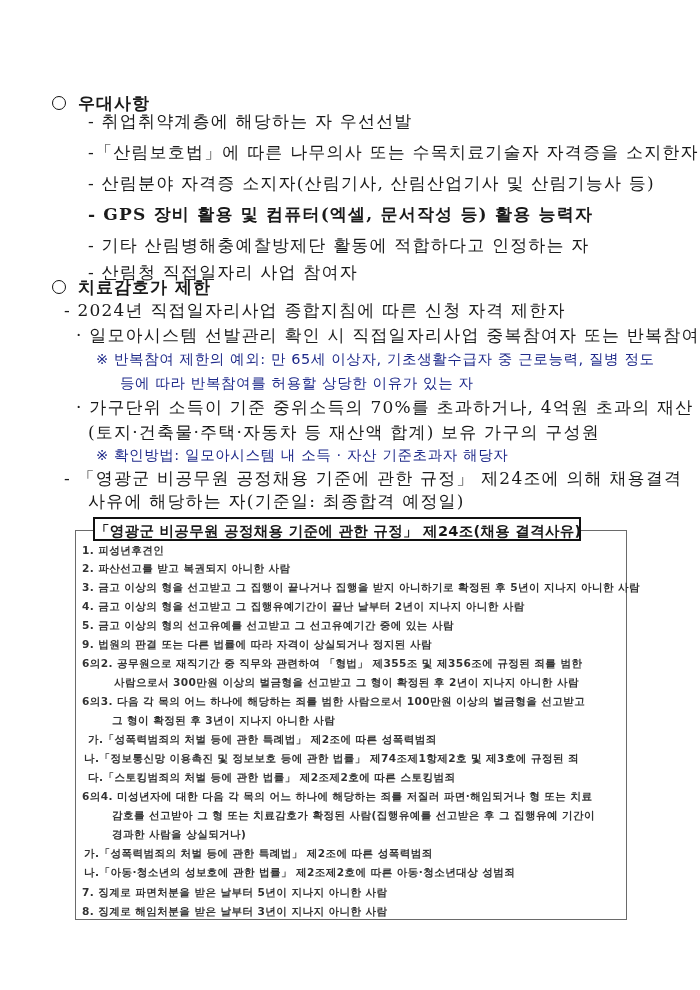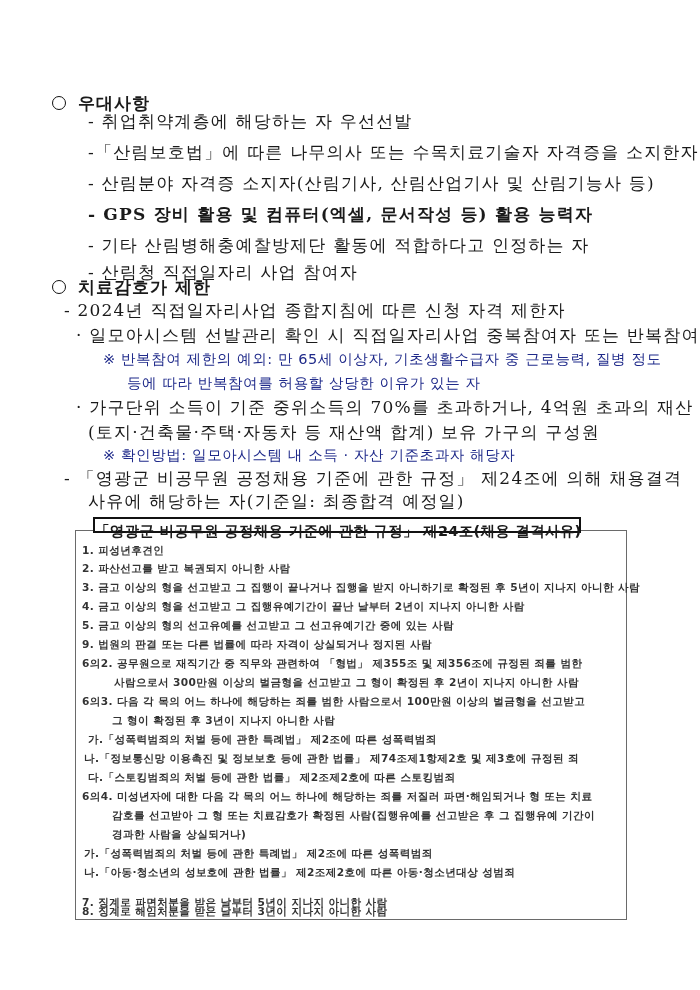--- a/index.html
+++ b/index.html
@@ -34,39 +34,38 @@
     }
     .line {
       font-size: 17px;
       letter-spacing: 1.2px;
     }
     .note {
       font-family: "DejaVu Sans", "Liberation Sans", sans-serif;
       font-size: 14.5px;
       color: #1f2a8a;
       letter-spacing: 0.6px;
-      margin-left: 7px;
     }
 
     
     .reg-box {
       position: absolute;
       left: 75px;
       top: 530px;
       width: 552px;
       height: 390px;
       border: 1.5px solid #6a6a6a;
       box-sizing: border-box;
     }
     .reg-title {
       position: absolute;
       left: 93px;
       top: 517px;
       width: 488px;
-      height: 16px;
+      height: 24px;
       border: 2px solid #111;
       background: #fff;
       box-sizing: border-box;
       font-family: "DejaVu Sans", "Liberation Sans", sans-serif;
       font-weight: bold;
       font-size: 14.5px;
       line-height: 24px;
       text-align: center;
       white-space: nowrap;
       letter-spacing: 0.3px;
@@ -123,15 +122,15 @@
 <div class="reg-item" style="left: 112px; top: 713px;">그 형이 확정된 후 3년이 지나지 아니한 사람</div>
 <div class="reg-item" style="left: 88px; top: 732px;">가.「성폭력범죄의 처벌 등에 관한 특례법」 제2조에 따른 성폭력범죄</div>
 <div class="reg-item" style="left: 84px; top: 751px;">나.「정보통신망 이용촉진 및 정보보호 등에 관한 법률」 제74조제1항제2호 및 제3호에 규정된 죄</div>
 <div class="reg-item" style="left: 88px; top: 770px;">다.「스토킹범죄의 처벌 등에 관한 법률」 제2조제2호에 따른 스토킹범죄</div>
 <div class="reg-item" style="left: 82px; top: 789px;">6의4. 미성년자에 대한 다음 각 목의 어느 하나에 해당하는 죄를 저질러 파면·해임되거나 형 또는 치료</div>
 <div class="reg-item" style="left: 112px; top: 808px;">감호를 선고받아 그 형 또는 치료감호가 확정된 사람(집행유예를 선고받은 후 그 집행유예 기간이</div>
 <div class="reg-item" style="left: 112px; top: 827px;">경과한 사람을 상실되거나)</div>
 <div class="reg-item" style="left: 84px; top: 846px;">가.「성폭력범죄의 처벌 등에 관한 특례법」 제2조에 따른 성폭력범죄</div>
 <div class="reg-item" style="left: 84px; top: 865px;">나.「아동·청소년의 성보호에 관한 법률」 제2조제2호에 따른 아동·청소년대상 성범죄</div>
 
-<div class="reg-item" style="left: 82px; top: 885px; margin-top: 10px;">7. 징계로 파면처분을 받은 날부터 5년이 지나지 아니한 사람</div>
+<div class="reg-item" style="left: 82px; top: 885px; margin-top: 0px;">7. 징계로 파면처분을 받은 날부터 5년이 지나지 아니한 사람</div>
 
 <div class="reg-item" style="left: 82px; top: 904px;">8. 징계로 해임처분을 받은 날부터 3년이 지나지 아니한 사람</div>
 
 </body></html>

